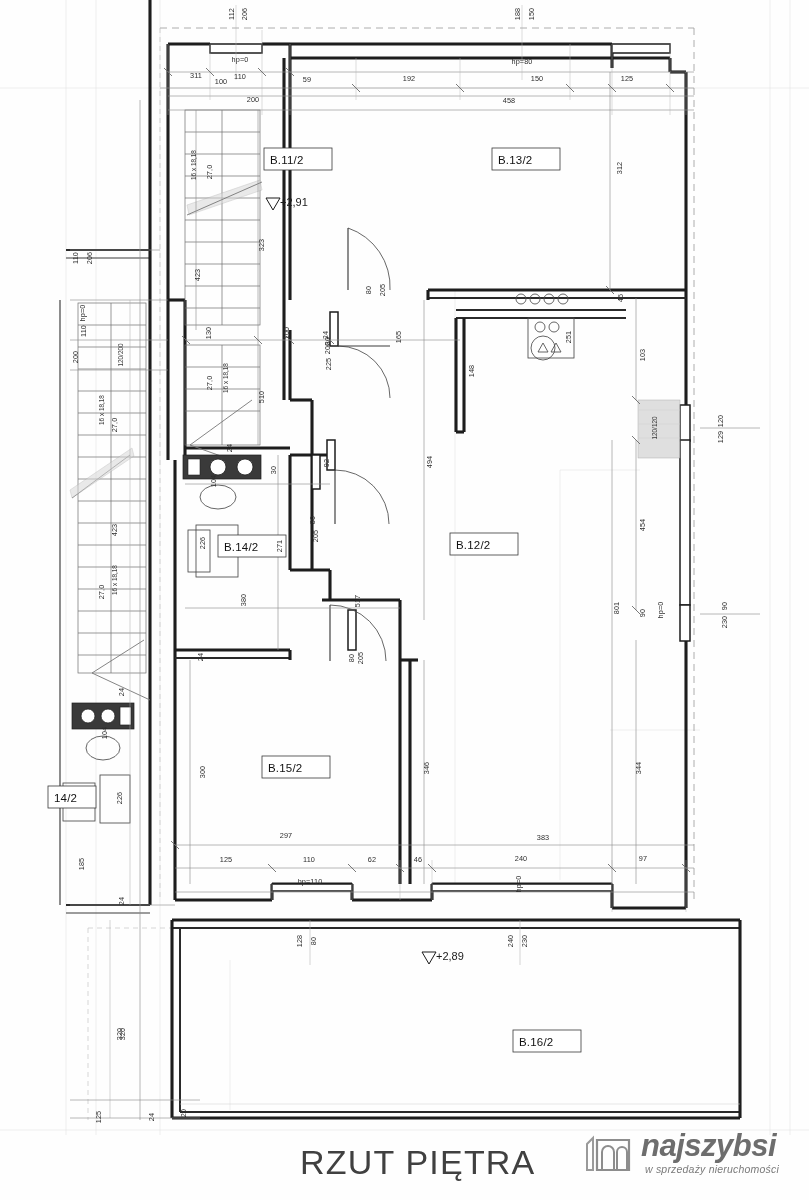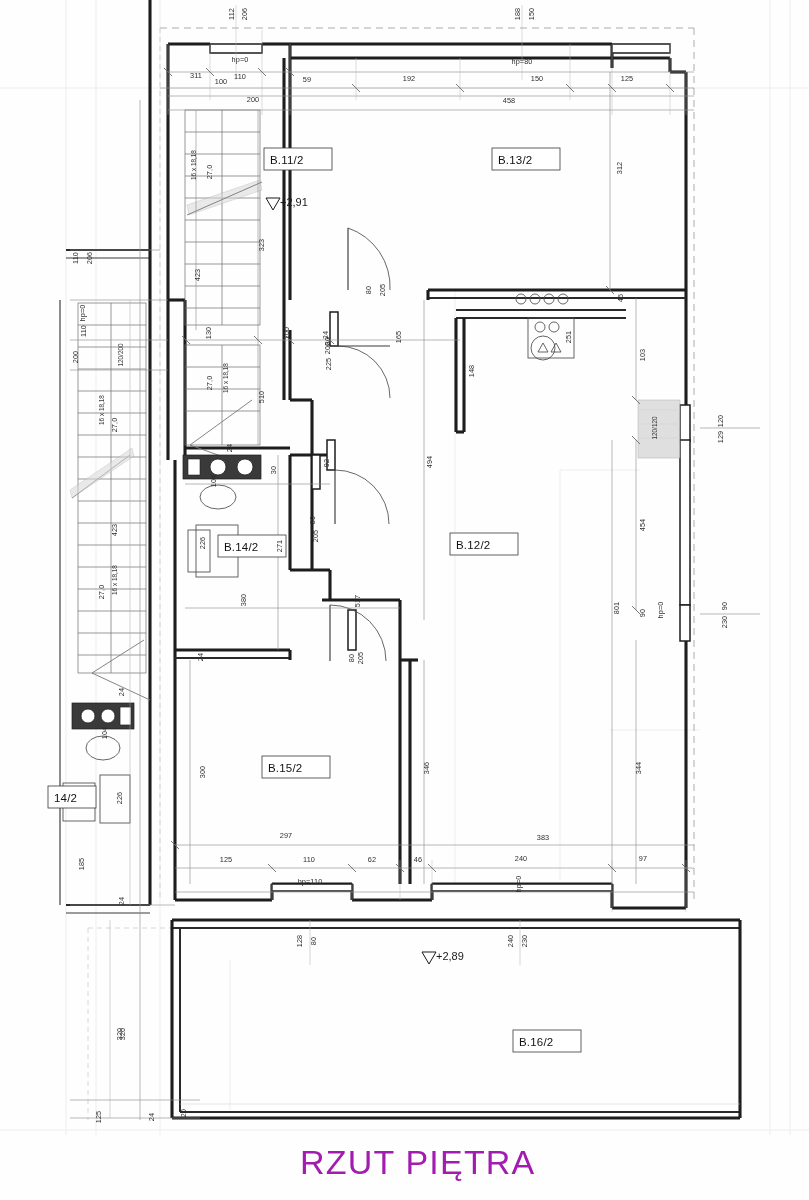--- a/index.html
+++ b/index.html
@@ -34,21 +34,21 @@
 
   
   .dimtxt{font-family:"Liberation Sans",sans-serif;font-size:7.3px;fill:#2d2d2d;letter-spacing:0.1px;}
   .dimtxt-s{font-family:"Liberation Sans",sans-serif;font-size:6.4px;fill:#3a3a3a;}
   .lvltxt{font-family:"Liberation Sans",sans-serif;font-size:11px;fill:#1a1a1a;}
   .roomtxt{font-family:"Liberation Sans",sans-serif;font-size:11.5px;fill:#111;letter-spacing:0.2px;}
   .roombox{fill:#ffffff;stroke:#3a3a3a;stroke-width:0.8;}
 
   #title{
     position:absolute;left:300px;top:1143px;
-    font-size:34px;letter-spacing:1.2px;color:#a21caf;
+    font-size:34px;letter-spacing:1.2px;color:#404040;
     font-family:"Liberation Sans",sans-serif;white-space:nowrap;
   }
   #watermark{position:absolute;right:8px;bottom:14px;width:218px;height:56px;}
   #wm-name{
     position:absolute;left:58px;top:-2px;font-style:italic;font-weight:bold;
     font-size:31px;color:#6d6d6d;letter-spacing:-0.5px;
     font-family:"Liberation Sans",sans-serif;
   }
   #wm-sub{
     position:absolute;left:62px;top:33px;font-style:italic;
@@ -514,14 +514,24 @@
         <text class="dimtxt" x="316" y="941" text-anchor="middle" transform="rotate(-90 316 941)">80</text>
         <text class="dimtxt" x="513" y="941" text-anchor="middle" transform="rotate(-90 513 941)">240</text>
         <text class="dimtxt" x="527" y="941" text-anchor="middle" transform="rotate(-90 527 941)">230</text>
         <text class="dimtxt" x="125" y="1034" text-anchor="middle" transform="rotate(-90 125 1034)">320</text>
       </g>
 
   </svg>
 
   <div id="title">RZUT PIĘTRA</div>
 
+  <div id="watermark">
+    <svg id="wm-mark" viewBox="0 0 54 44">
+      <path d="M4 40 L4 14 L10 8 L10 40 Z" fill="none" stroke="#9a9a9a" stroke-width="2"></path>
+      <path d="M14 40 L14 10 L46 10 L46 40 Z" fill="none" stroke="#8d8d8d" stroke-width="2.2"></path>
+      <path d="M19 40 L19 22 A 6 6 0 0 1 31 22 L31 40" fill="none" stroke="#8d8d8d" stroke-width="2"></path>
+      <path d="M34 40 L34 22 A 5 5 0 0 1 44 22 L44 40" fill="none" stroke="#8d8d8d" stroke-width="2"></path>
+    </svg>
+    <div id="wm-name">najszybsi</div>
+    <div id="wm-sub">w sprzedaży nieruchomości</div>
+  </div>
 
 </div>
 
 </body></html>

